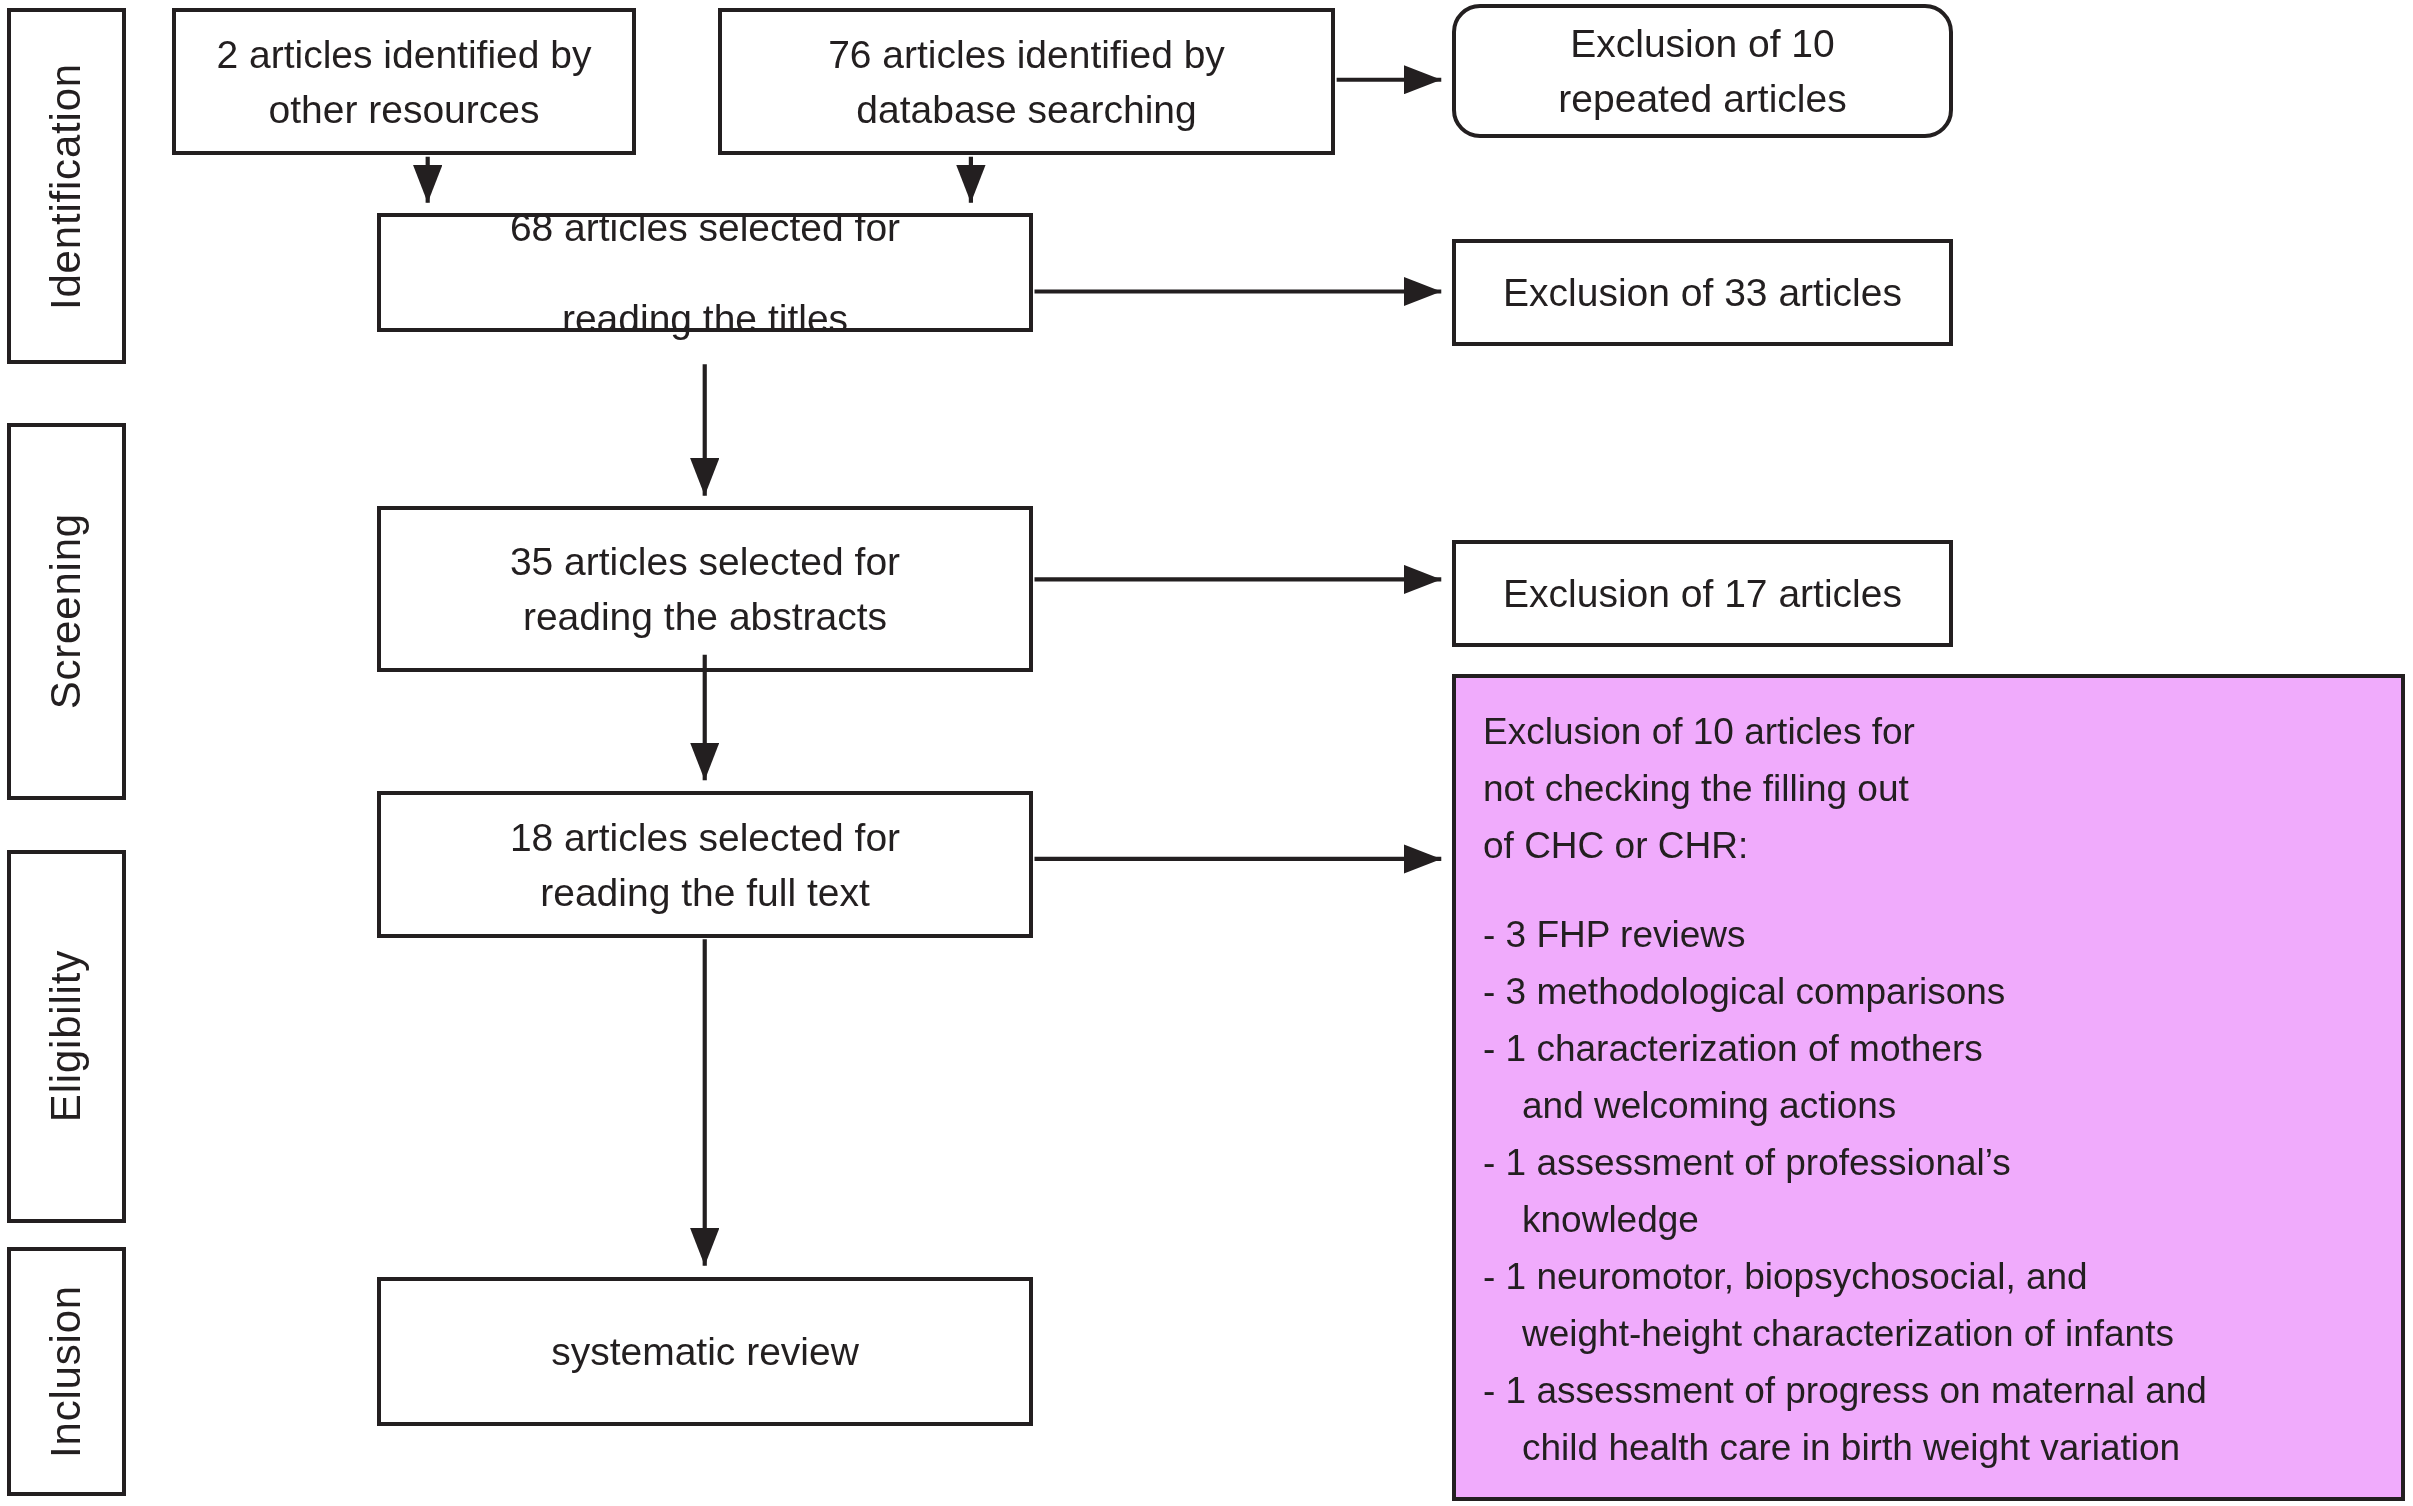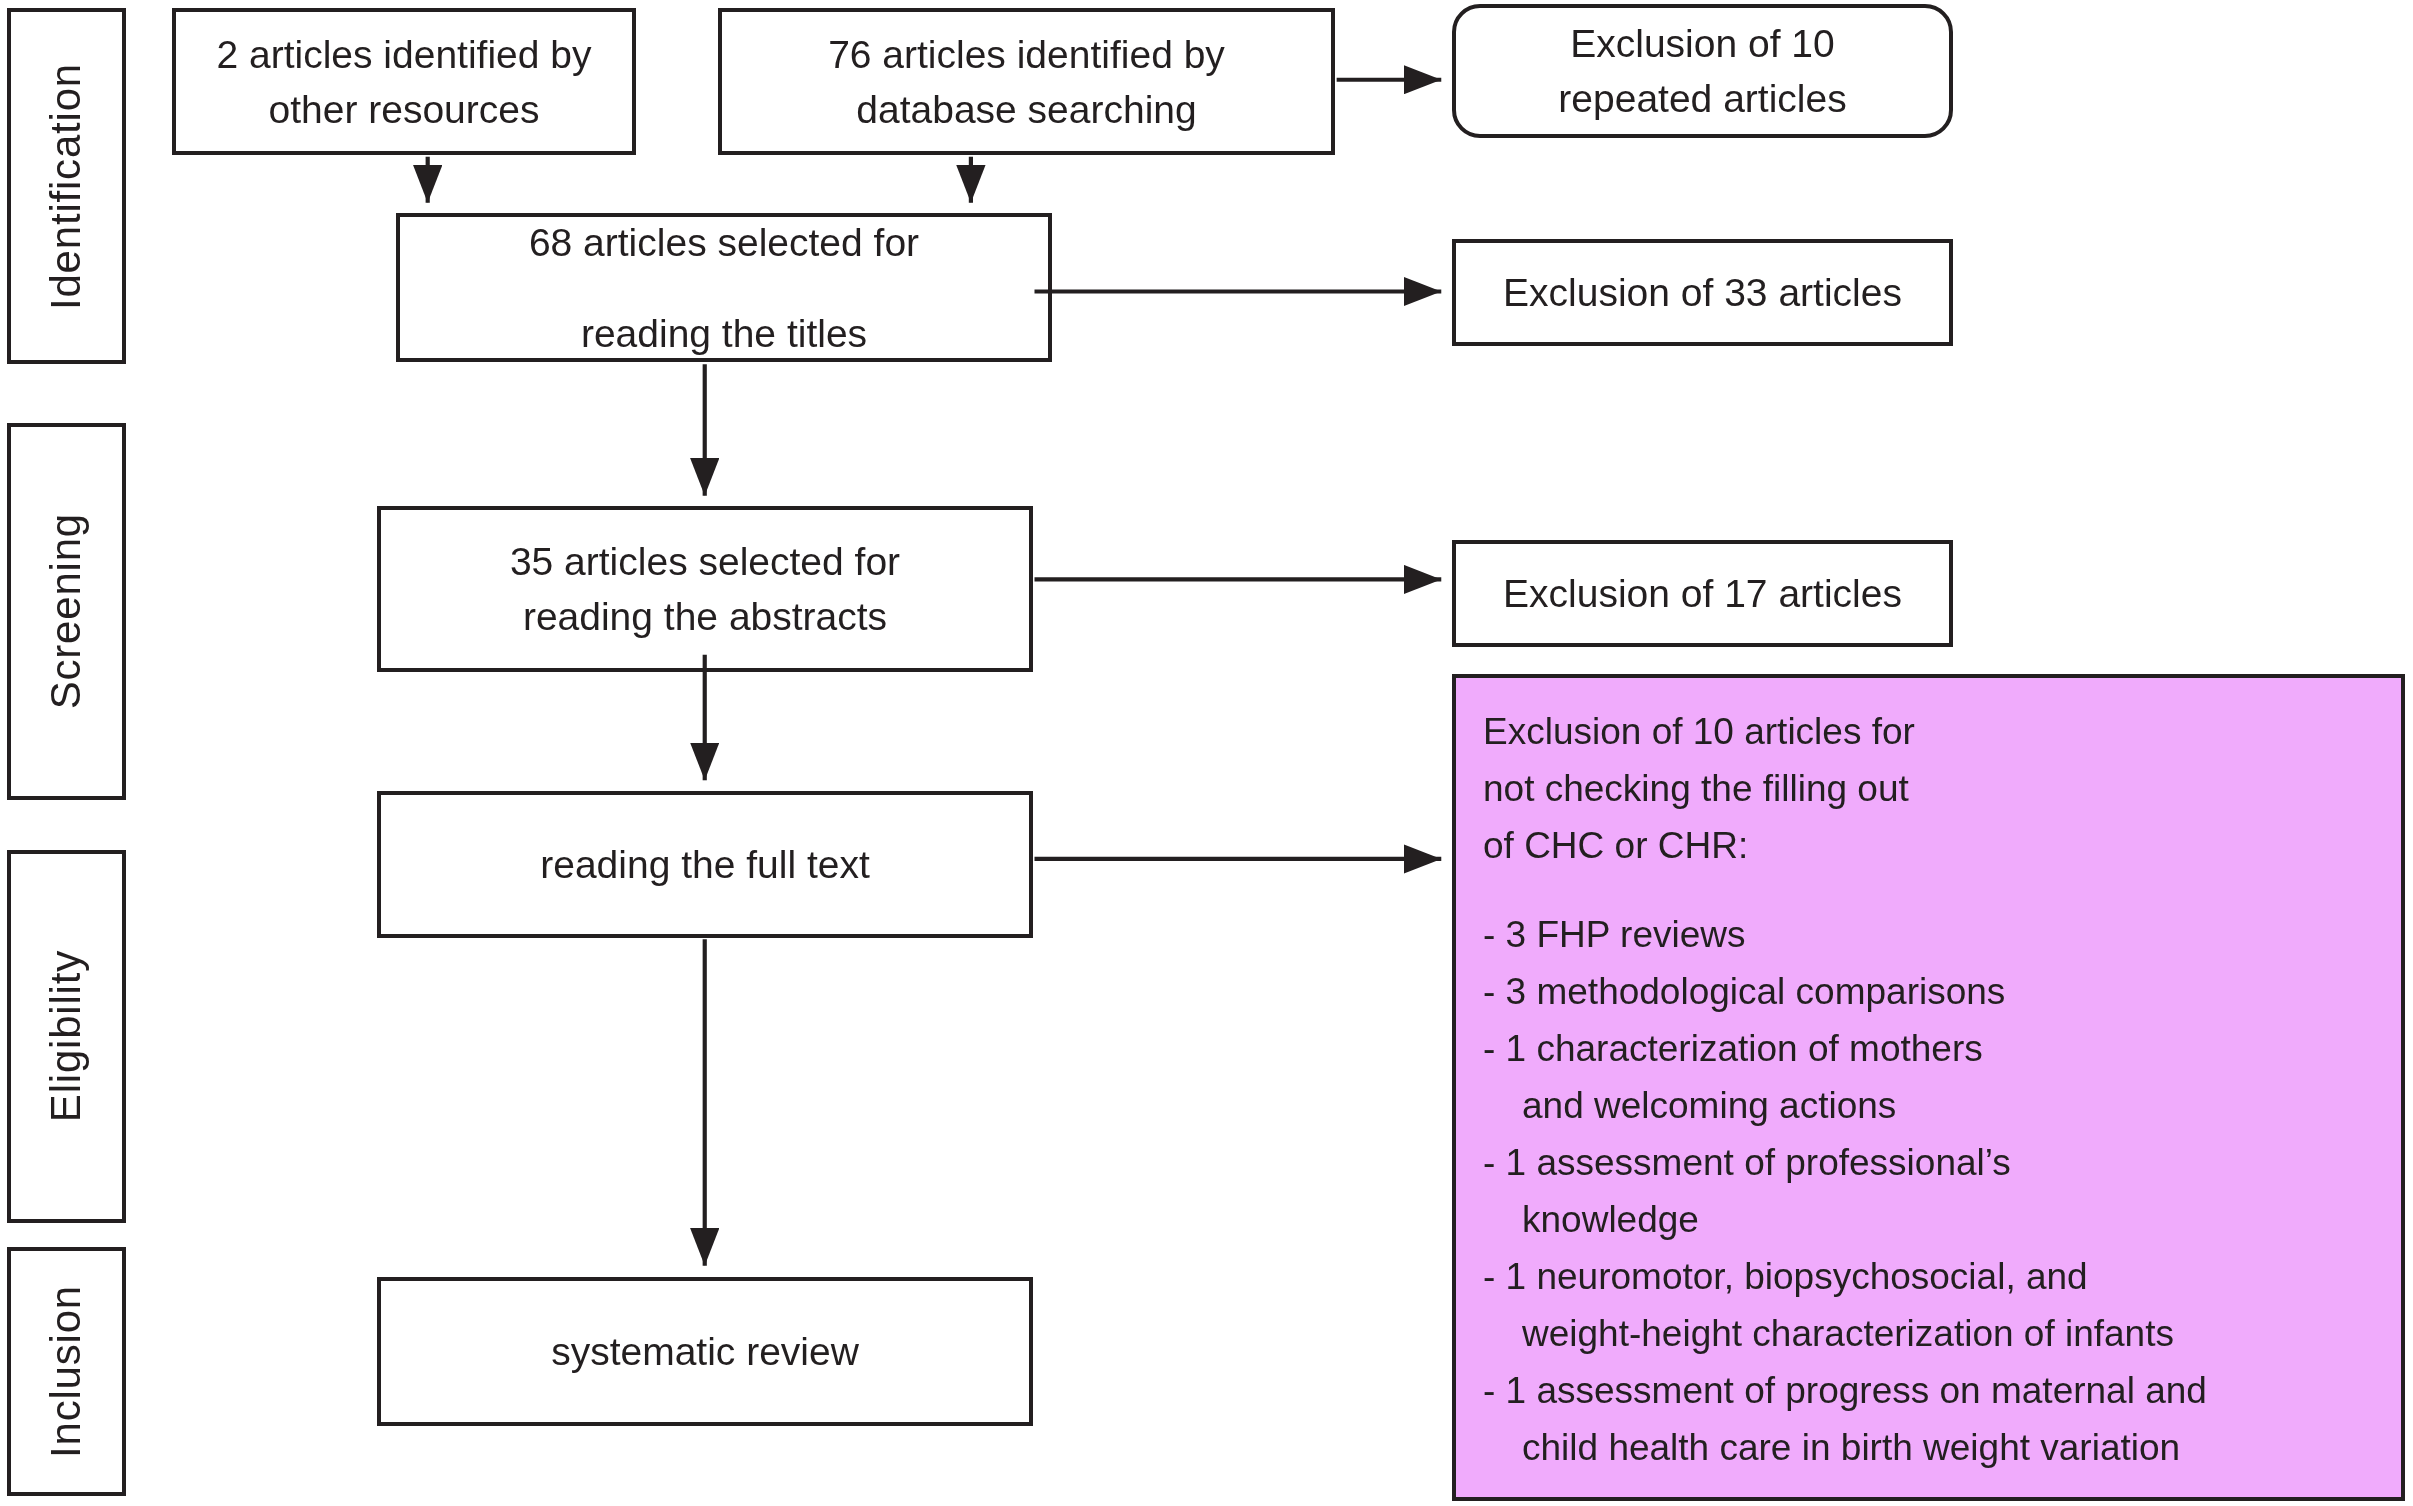--- a/index.html
+++ b/index.html
@@ -101,37 +101,38 @@
   </div>
   <div class="box" style="left:718px;top:8.4px;width:617px;height:147px;">
     <div>76 articles identified by</div>
     <div>database searching</div>
   </div>
   <div class="box" style="left:1452px;top:4.2px;width:501px;height:134px;border-radius:28px;">
     <div>Exclusion of 10</div>
     <div>repeated articles</div>
   </div>
 
-  <div class="box" style="left:396px;top:213px;width:656px;height:149px;gap:36px;">
+  <div class="box" style="left:377px;top:213px;width:656px;height:119px;gap:36px;">
     <div>68 articles selected for</div>
     <div>reading the titles</div>
   </div>
   <div class="box" style="left:1452px;top:239px;width:501px;height:107px;">
     <div>Exclusion of 33 articles</div>
   </div>
 
   <div class="box" style="left:377px;top:506px;width:656px;height:166px;">
     <div>35 articles selected for</div>
     <div>reading the abstracts</div>
   </div>
   <div class="box" style="left:1452px;top:540px;width:501px;height:107px;">
     <div>Exclusion of 17 articles</div>
   </div>
 
   <div class="box" style="left:377px;top:791px;width:656px;height:147px;">
+    <div>18 articles selected for</div>
     <div>reading the full text</div>
   </div>
 
   <div class="bigbox">
     <div class="bline">Exclusion of 10 articles for</div>
     <div class="bline">not checking the filling out</div>
     <div class="bline">of CHC or CHR:</div>
     <div class="bline first-reason">- 3 FHP reviews</div>
     <div class="bline">- 3 methodological comparisons</div>
     <div class="bline">- 1 characterization of mothers</div>

